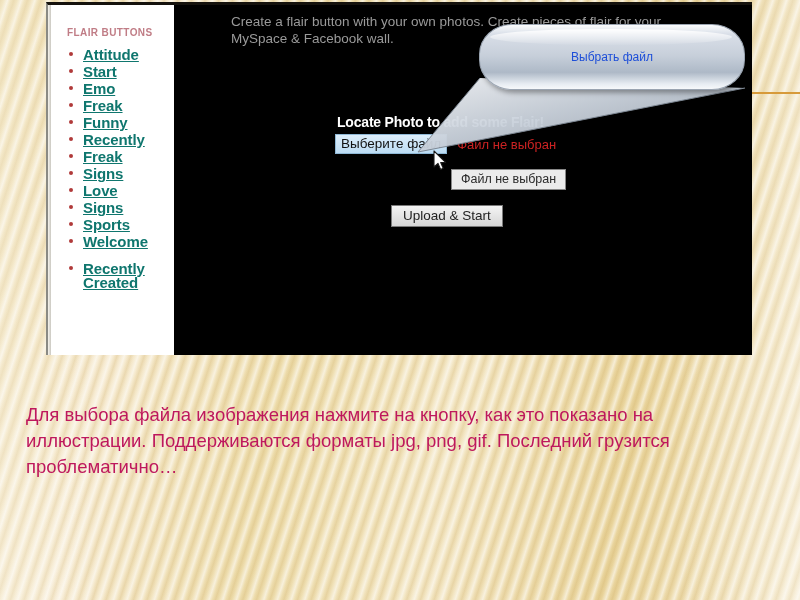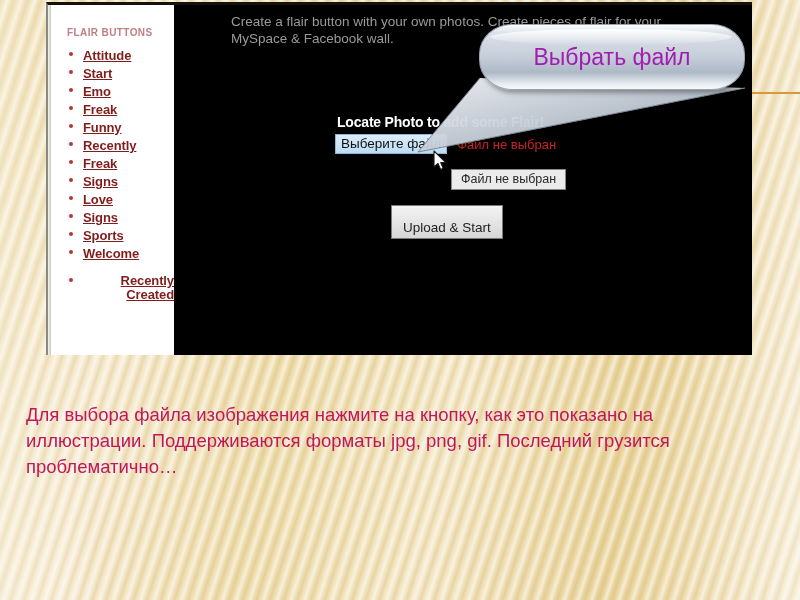--- a/index.html
+++ b/index.html
@@ -109,27 +109,26 @@
   #nav-list li .bullet {
     position: absolute;
     left: 0;
     top: 4px;
     width: 4px;
     height: 4px;
     border-radius: 50%;
     background: #b03a3a;
   }
   #nav-list li a {
-    color: #7f1d1d;
-    font-size: 13px;
+    color: #0f766e;
+    font-size: 15px;
     font-weight: bold;
     text-decoration: underline;
     font-family: "Liberation Sans", sans-serif;
     letter-spacing: -0.1px;
-    text-align: right;
   }
   #nav-list li.gap { margin-top: 13px; }
   #nav-list li.two-line a { line-height: 14px; display:inline-block; }
 
   
   #content {
     position: absolute;
     left: 126px;
     top: 0;
     right: 0;
@@ -204,21 +203,21 @@
     font-family: "Liberation Sans", sans-serif;
   }
   #upload-button {
     position: absolute;
     left: 75px;
     top: 136px;
     background: linear-gradient(to bottom,#f4f4f4,#d6d6d6);
     border: 1px solid #7a7a7a;
     color: #222222;
     font-size: 13.5px;
-    padding: 14px 11px 3px 11px;
+    padding: 2px 11px 3px 11px;
     white-space: nowrap;
     font-family: "Liberation Sans", sans-serif;
   }
 
   
   #cursor {
     position: absolute;
     left: 117px;
     top: 81px;
     width: 14px;
@@ -254,22 +253,22 @@
     left:10px; right:12px; top:4px; height:16px;
     border-radius:50%;
     background:linear-gradient(to bottom, rgba(255,255,255,0.95), rgba(255,255,255,0.05));
   }
   #callout-text {
     position: absolute;
     inset: 0;
     display: flex;
     align-items: center;
     justify-content: center;
-    color: #a21caf;
-    font-size: 23px;
+    color: #1d4ed8;
+    font-size: 12px;
     font-family: "Liberation Sans", sans-serif;
     z-index: 2;
   }
   #callout-tail {
     position: absolute;
     left: 0;
     top: 0;
     width: 800px;
     height: 600px;
     pointer-events: none;

